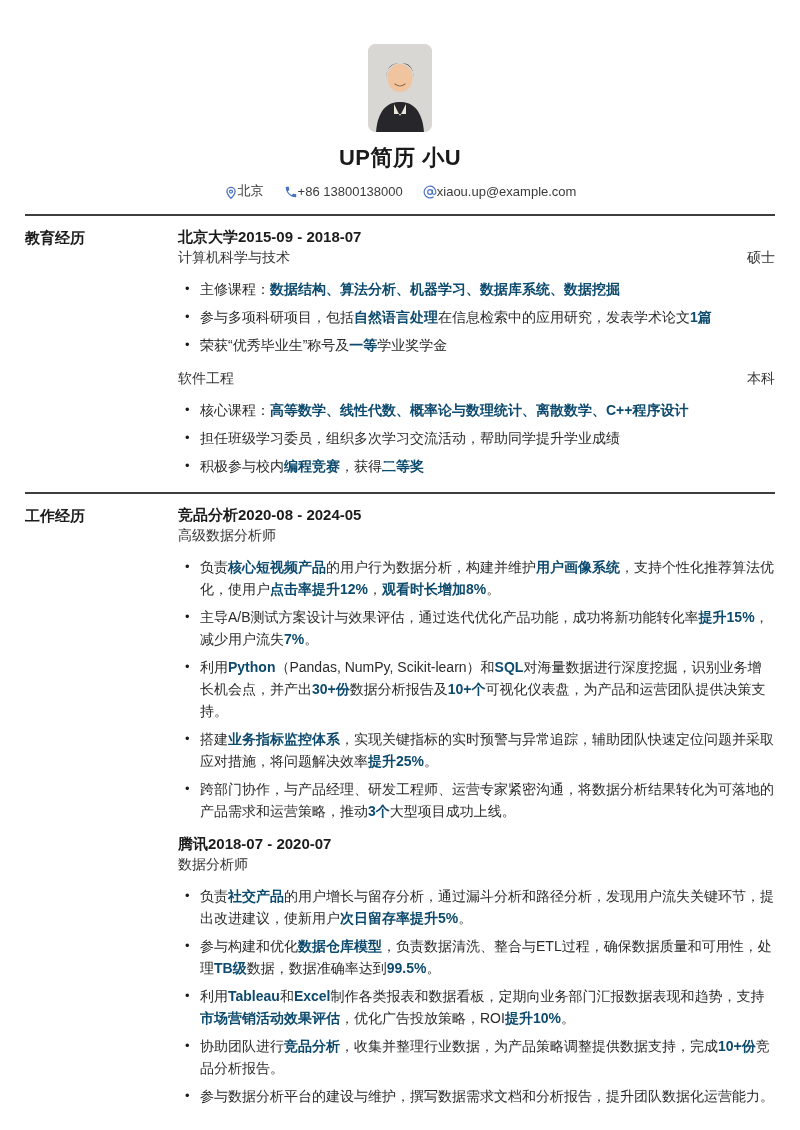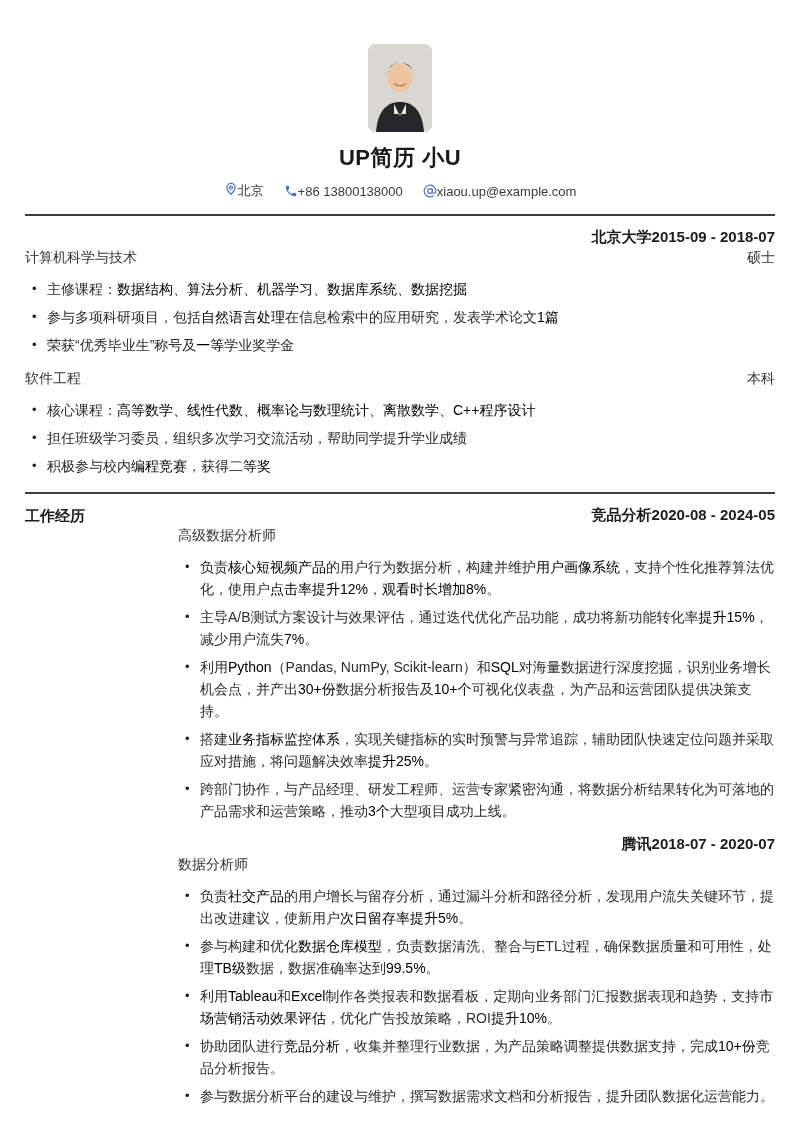--- a/index.html
+++ b/index.html
@@ -13,44 +13,44 @@
   .photo{
     width:64px;height:88px;margin:0 auto;border-radius:8px;overflow:hidden;
     background:#d8d7d3;
   }
   .photo svg{display:block;width:64px;height:88px;}
   h1.name{font-size:22px;margin:11px 0 0;color:#1a1a1a;font-weight:bold;letter-spacing:.5px;}
   .contacts{
     margin:9px 0 14px;display:flex;justify-content:center;align-items:center;
     gap:20px;font-size:13px;color:#3a3a3a;
   }
-  .contact-item{display:inline-flex;align-items:flex-start;gap:0;}
+  .contact-item{display:inline-flex;align-items:flex-end;gap:0;}
   .cicon{display:inline-flex;align-items:center;}
   .cicon svg{width:14px;height:14px;}
   
   .section{display:flex;border-top:2px solid #3e3e3e;padding:11px 0 15px;}
   .section-label{
     width:153px;flex:none;font-size:15px;font-weight:bold;color:#1b1b1b;padding-top:2px;
   }
   .section-body{flex:1;min-width:0;}
   .entry + .entry{margin-top:12px;}
   .entry-head{
-    display:flex;justify-content:flex-end;align-items:baseline;
+    display:flex;justify-content:flex-start;align-items:baseline;
     font-size:15px;font-weight:bold;color:#1b1b1b;line-height:20px;
   }
   .entry-sub{
     display:flex;justify-content:space-between;align-items:baseline;
     font-size:14px;color:#333;line-height:20px;margin-top:0;
   }
   ul.bullets{list-style:none;margin:11px 0 0;padding:0;}
   li.bullet{display:flex;font-size:14px;line-height:22px;margin-bottom:6px;color:#2b2b2b;}
   li.bullet:last-child{margin-bottom:0;}
   .marker{flex:none;width:15px;padding-left:7px;font-size:13px;color:#1b1b1b;}
   .btext{flex:1;min-width:0;}
-  .btext b{color:#000000;font-weight:normal;}
+  .btext b{color:#0c4a6e;font-weight:bold;}
 </style>
 </head>
 <body>
 
 <div class="page">
   <header>
     <div class="photo">
       <svg viewBox="0 0 64 88" xmlns="http://www.w3.org/2000/svg">
         <rect width="64" height="88" fill="#d8d7d3"></rect>
         <path d="M8 88 C10 64 21 58 32 58 C43 58 54 64 56 88 Z" fill="#26262b"></path>
@@ -86,20 +86,21 @@
               <path d="M16 8v5a3 3 0 0 0 6 0v-1a10 10 0 1 0-4 8"></path>
             </svg>
           </span>
           <span>xiaou.up@example.com</span>
         </span>
       </div>
   </header>
 
   <main id="sections">
       <section class="section">
+        <div class="section-label">教育经历</div>
         <div class="section-body">
           <div class="entry">
             <div class="entry-head">
               <span>北京大学</span>
               <span>2015-09 - 2018-07</span>
             </div>
             <div class="entry-sub">
               <span>计算机科学与技术</span>
               <span>硕士</span>
             </div>

